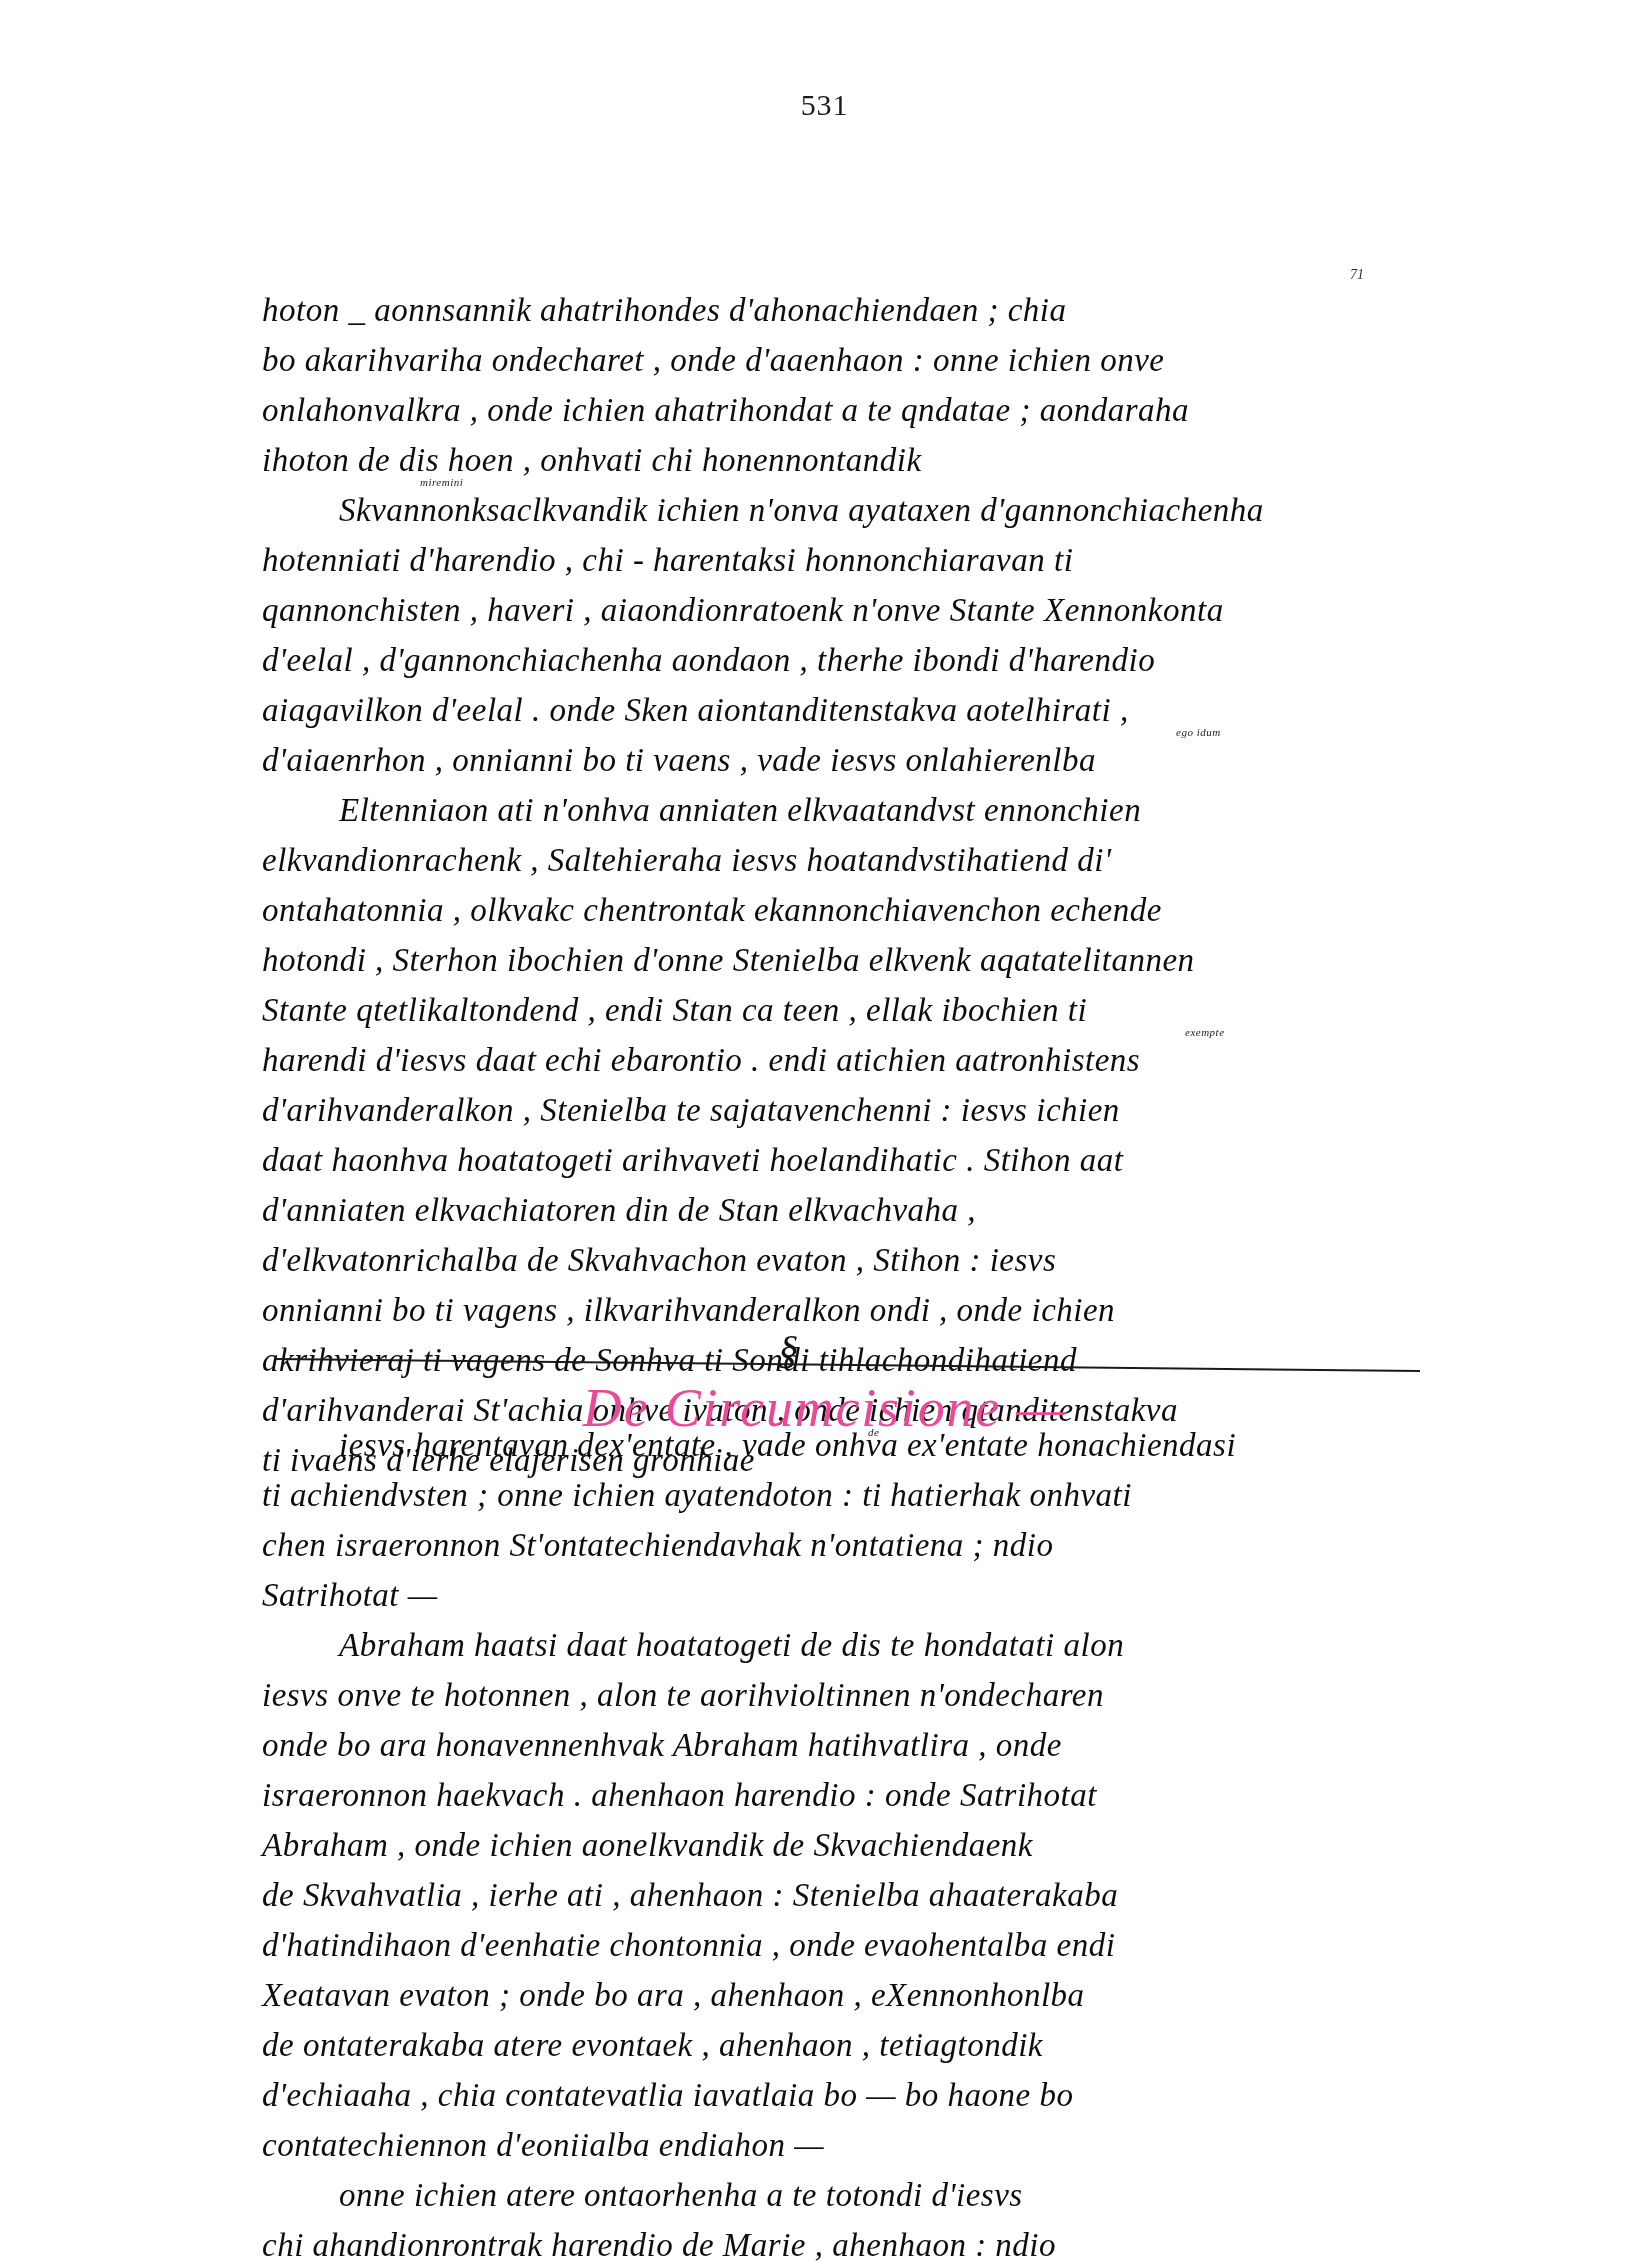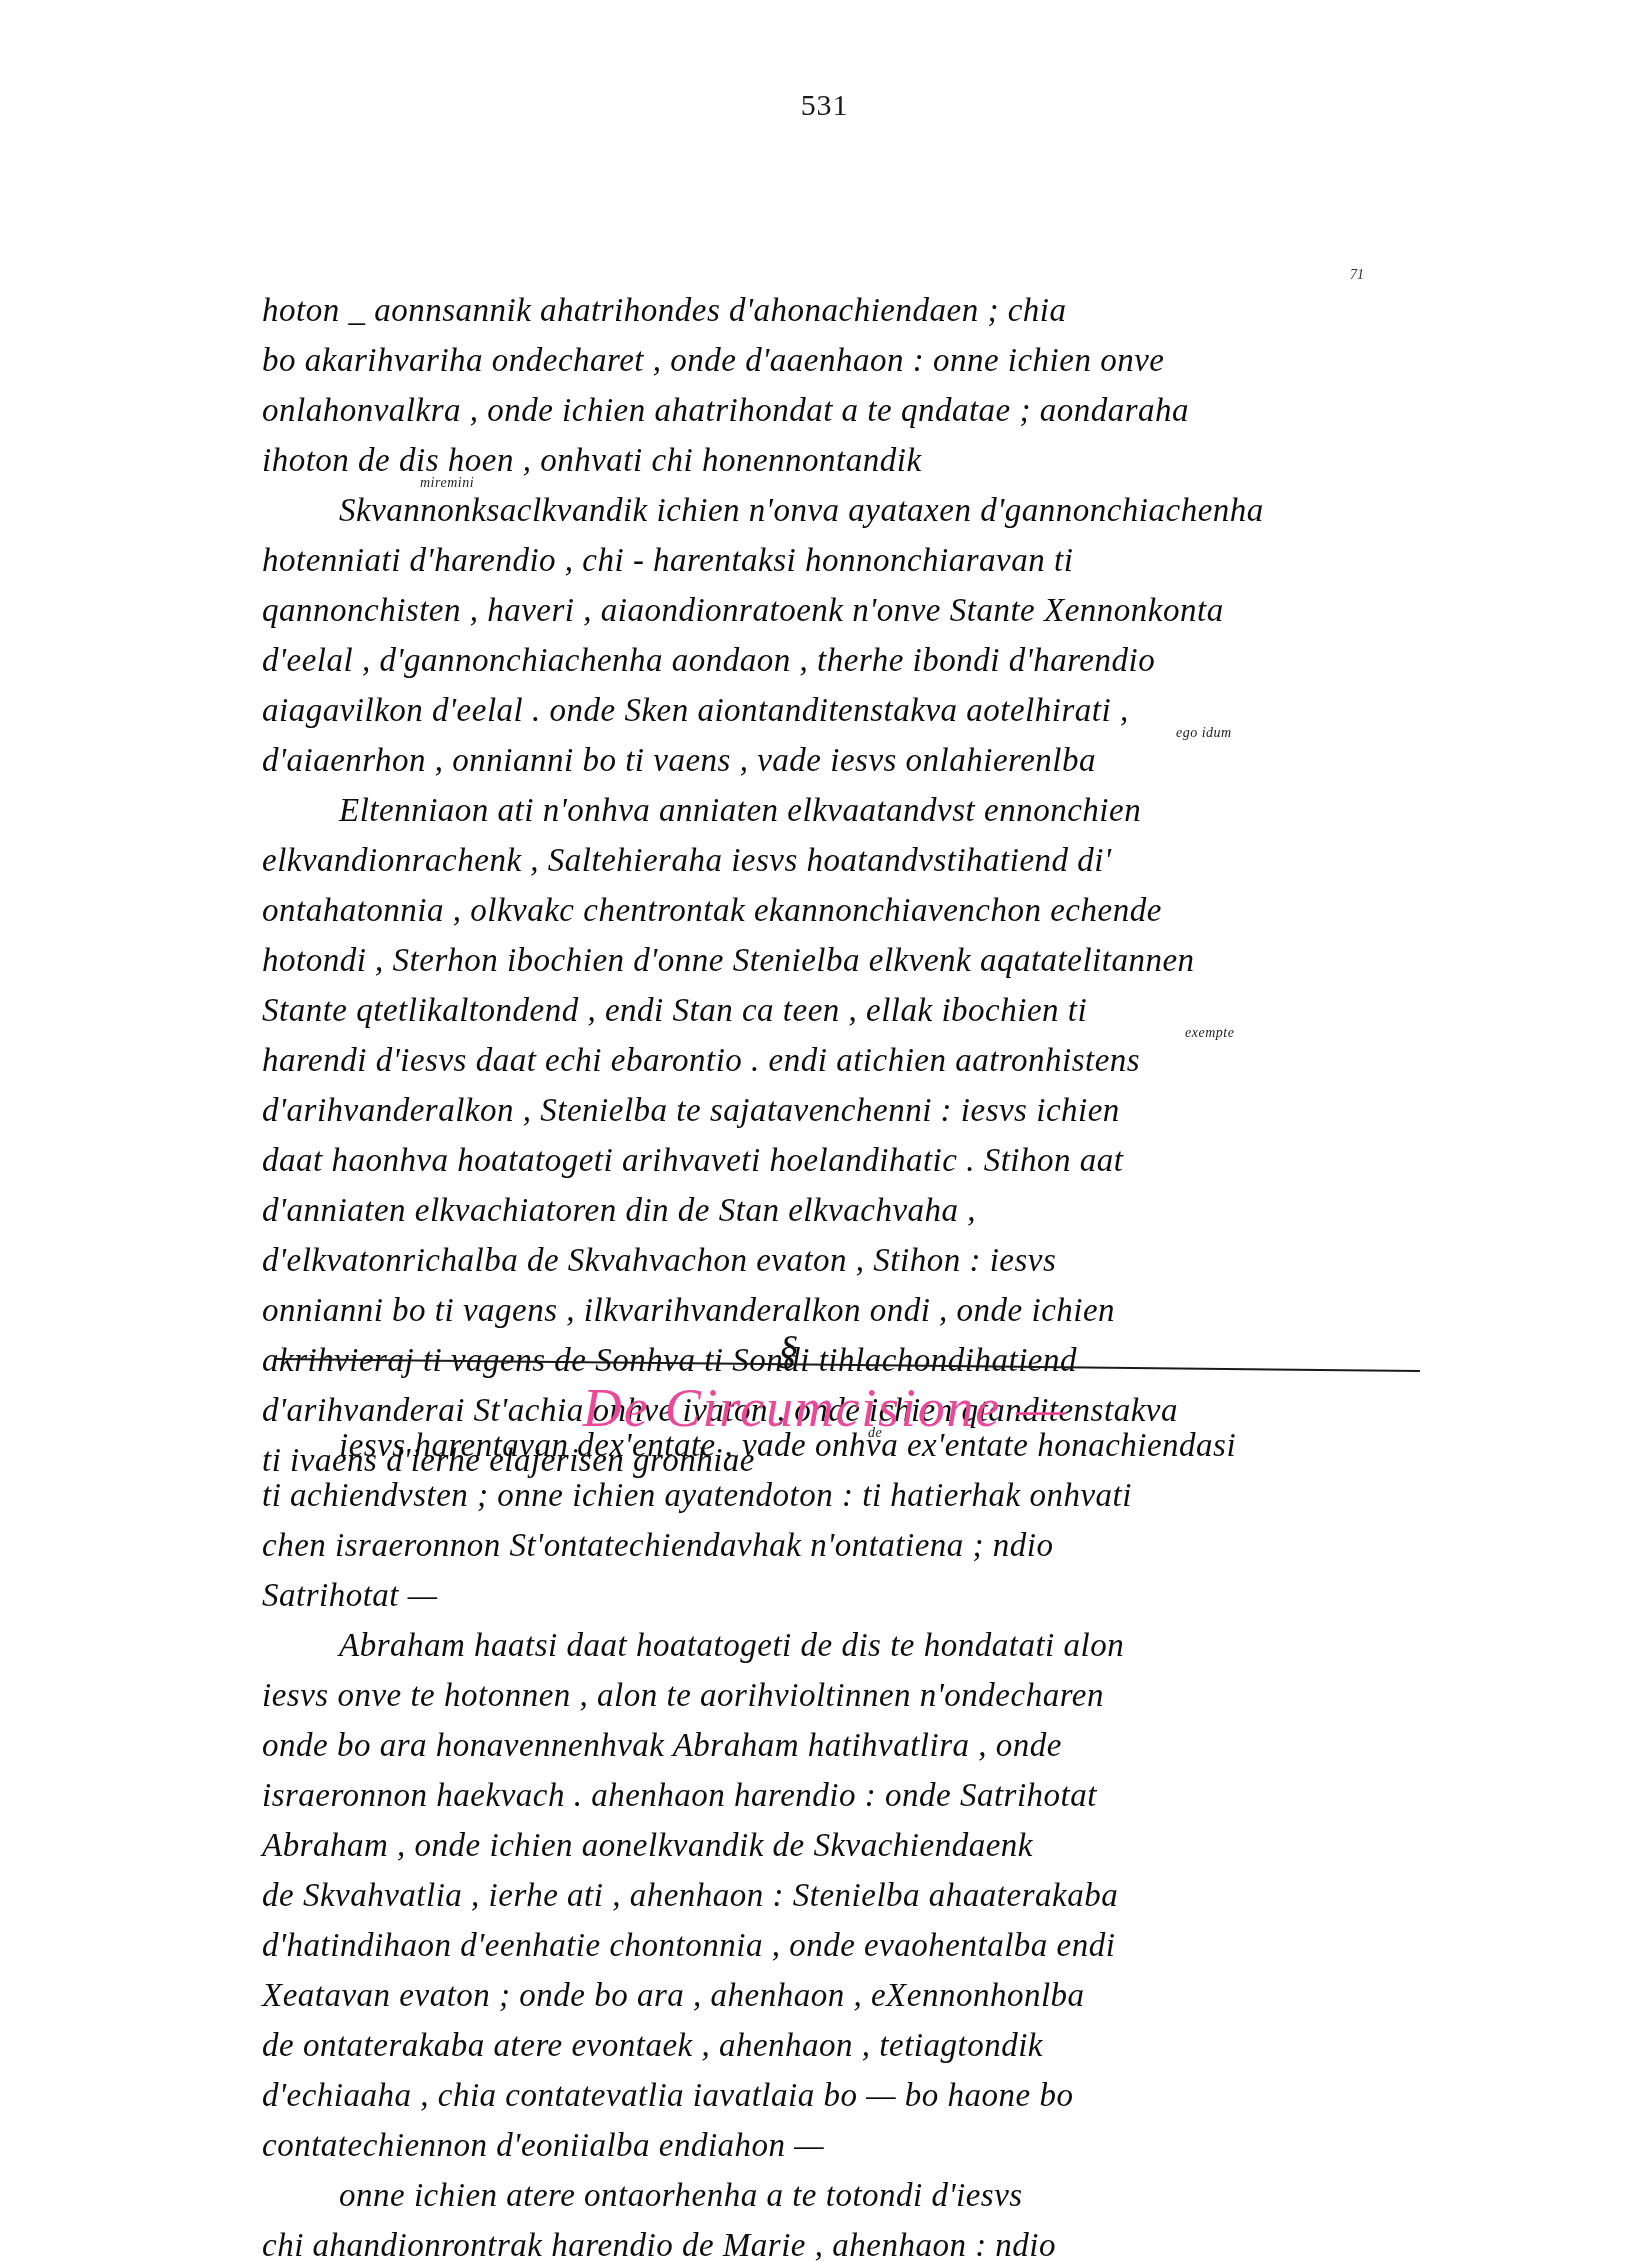--- a/index.html
+++ b/index.html
@@ -19,21 +19,21 @@
   }
   .manuscript {
     position: absolute; left: 262px; top: 285px; width: 1266px;
     font-family: "Liberation Serif", serif; font-style: italic;
     font-size: 33px; line-height: 50px; color: #0d0d0d;
     letter-spacing: 0.5px;
   }
   .line { white-space: nowrap; position: relative; height: 50px; }
   .indent { padding-left: 77px; }
   .gloss {
-    position: absolute; font-size: 14px; line-height: 15.4px; top: -10px;
+    position: absolute; font-size: 11px; line-height: 15.4px; top: -10px;
     color: #222; 
   }
   .section-divider {
     position: absolute; left: 276px; top: 1350px; width: 1144px; height: 36px;
   }
   .divider-line {
     position: absolute; top: 13.6px; left: 0; width: 100%; height: 0;
     border-top: 2.3px solid #1a1a1a; transform: rotate(0.6deg);
   }
   .divider-ornament {

